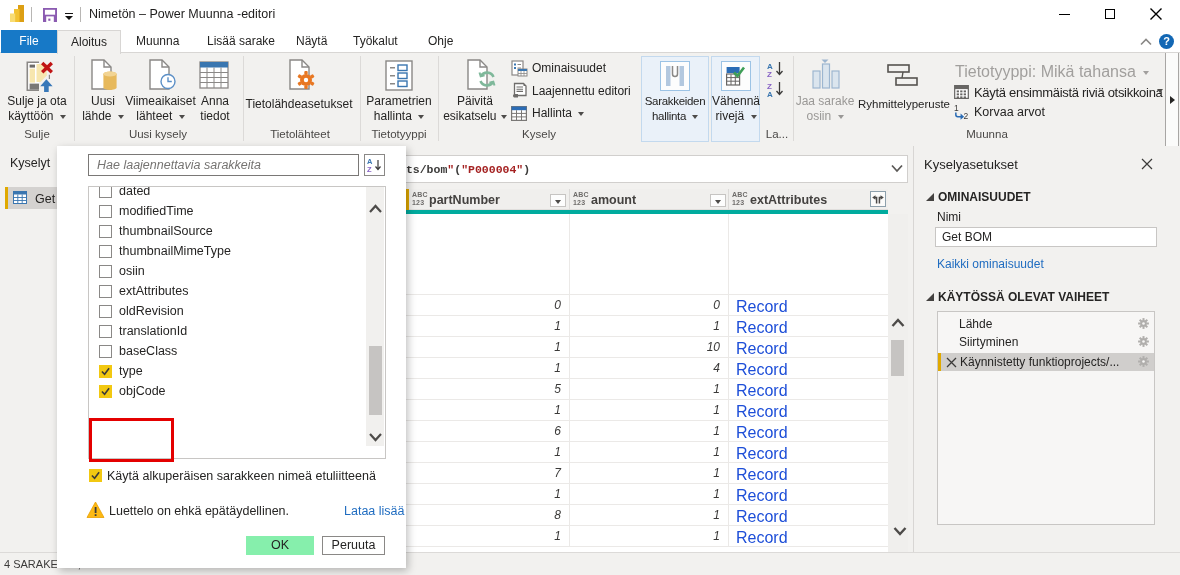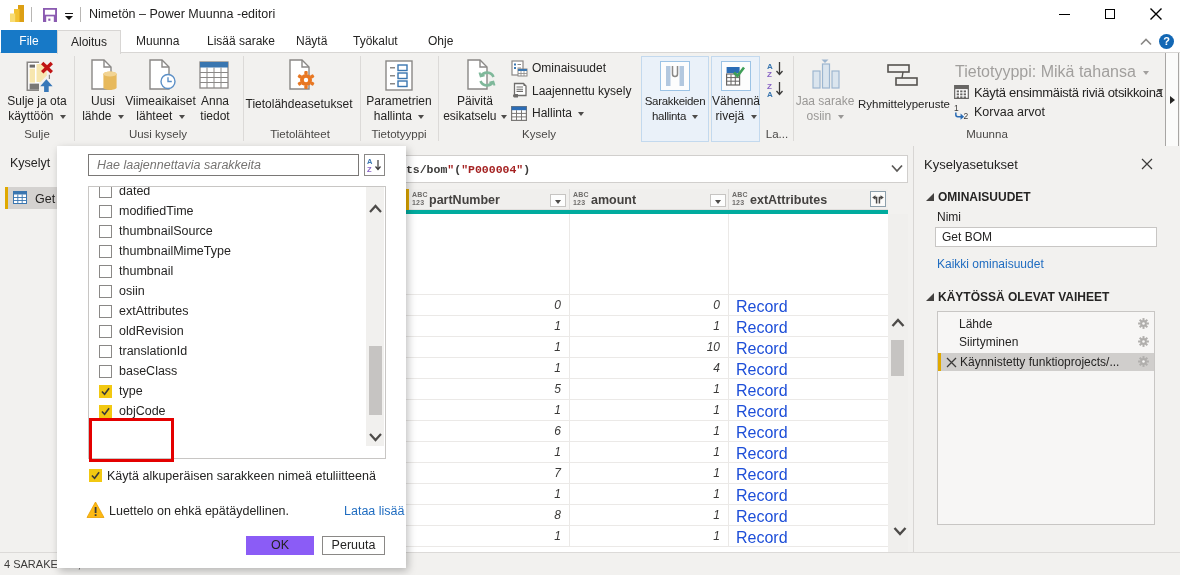--- a/index.html
+++ b/index.html
@@ -221,21 +221,21 @@
 
 <div class="btnlabel" style="left:2px;top:94px;width:70px">Sulje ja ota<br>käyttöön <span class="caret"></span></div>
 <div class="btnlabel" style="left:73px;top:94px;width:60px">Uusi<br>lähde <span class="caret"></span></div>
 <div class="btnlabel" style="left:118px;top:94px;width:85px">Viimeaikaiset<br>lähteet <span class="caret"></span></div>
 <div class="btnlabel" style="left:185px;top:94px;width:60px">Anna<br>tiedot</div>
 <div class="btnlabel" style="left:239px;top:97px;width:120px">Tietolähdeasetukset</div>
 <div class="btnlabel" style="left:359px;top:94px;width:80px">Parametrien<br>hallinta <span class="caret"></span></div>
 <div class="btnlabel" style="left:433px;top:94px;width:84px">Päivitä<br>esikatselu <span class="caret" style="margin-left:1px"></span></div>
 
 <div class="abs" style="left:532px;top:61px;font-size:12px">Ominaisuudet</div>
-<div class="abs" style="left:532px;top:84px;font-size:12px">Laajennettu kysely</div>
+<div class="abs" style="left:532px;top:84px;font-size:12px">Laajennettu editori</div>
 <div class="abs" style="left:532px;top:106px;font-size:12px">Hallinta <span class="caret"></span></div>
 
 <div class="abs" style="left:641px;top:56px;width:68px;height:86px;background:#eaf1f9;border:1px solid #c3d9ee"></div>
 <div class="abs" style="left:660px;top:61px;width:30px;height:30px;background:#fdfdfd;border:1px solid #9cc3e5"></div>
 <svg class="abs" style="left:665px;top:66px" width="20" height="20" viewBox="0 0 20 20">
   <rect x="1" y="0" width="4.5" height="20" fill="#b3c8df"></rect>
   <rect x="14.5" y="0" width="4.5" height="20" fill="#b3c8df"></rect>
   <path d="M7.5 0 V8 a2.5 2.5 0 0 0 5 0 V0" fill="none" stroke="#8a8886" stroke-width="1.5"></path>
 </svg>
 <div class="btnlabel" style="left:640px;top:94px;width:70px;font-size:11.5px;letter-spacing:-0.3px">Sarakkeiden<br>hallinta <span class="caret"></span></div>
@@ -462,24 +462,20 @@
     <div class="li">
           <span class="cb cbu" style="display:inline-block"></span>
           <span class="lt">thumbnailSource</span>
         </div>
     <div class="li">
           <span class="cb cbu" style="display:inline-block"></span>
           <span class="lt">thumbnailMimeType</span>
         </div>
     <div class="li">
           <span class="cb cbu" style="display:inline-block"></span>
-          <span class="lt">thumbnail</span>
-        </div>
-    <div class="li">
-          <span class="cb cbu" style="display:inline-block"></span>
           <span class="lt">osiin</span>
         </div>
     <div class="li">
           <span class="cb cbu" style="display:inline-block"></span>
           <span class="lt">extAttributes</span>
         </div>
     <div class="li">
           <span class="cb cbu" style="display:inline-block"></span>
           <span class="lt">oldRevision</span>
         </div>
@@ -522,15 +518,15 @@
   <div class="abs" style="left:107px;top:469px;font-size:12.5px">Käytä alkuperäisen sarakkeen nimeä etuliitteenä</div>
 
   <svg class="abs" style="left:86px;top:501px" width="19" height="18" viewBox="0 0 19 18">
     <path d="M9.5 1 L18 16.5 H1 Z" fill="#fdb913" stroke="#e8a000" stroke-width="0.8"></path>
     <rect x="8.7" y="6" width="1.8" height="6" fill="#3b3a39"></rect>
     <rect x="8.7" y="13.2" width="1.8" height="1.8" fill="#3b3a39"></rect>
   </svg>
   <div class="abs" style="left:109px;top:504px;font-size:12.5px">Luettelo on ehkä epätäydellinen.</div>
   <div class="abs" style="left:344px;top:504px;font-size:12.5px;color:#1f6cc0">Lataa lisää</div>
 
-  <div class="abs" style="left:246px;top:536px;width:68px;height:19px;background:#8b5cf6;font-size:12.5px;text-align:center;line-height:19px">OK</div>
+  <div class="abs" style="left:246px;top:536px;width:68px;height:19px;background:#86efac;font-size:12.5px;text-align:center;line-height:19px">OK</div>
   <div class="abs" style="left:322px;top:536px;width:63px;height:19px;background:#fff;border:1px solid #8a8886;font-size:12.5px;text-align:center;line-height:17px">Peruuta</div>
 </div>
 
 </body></html>

